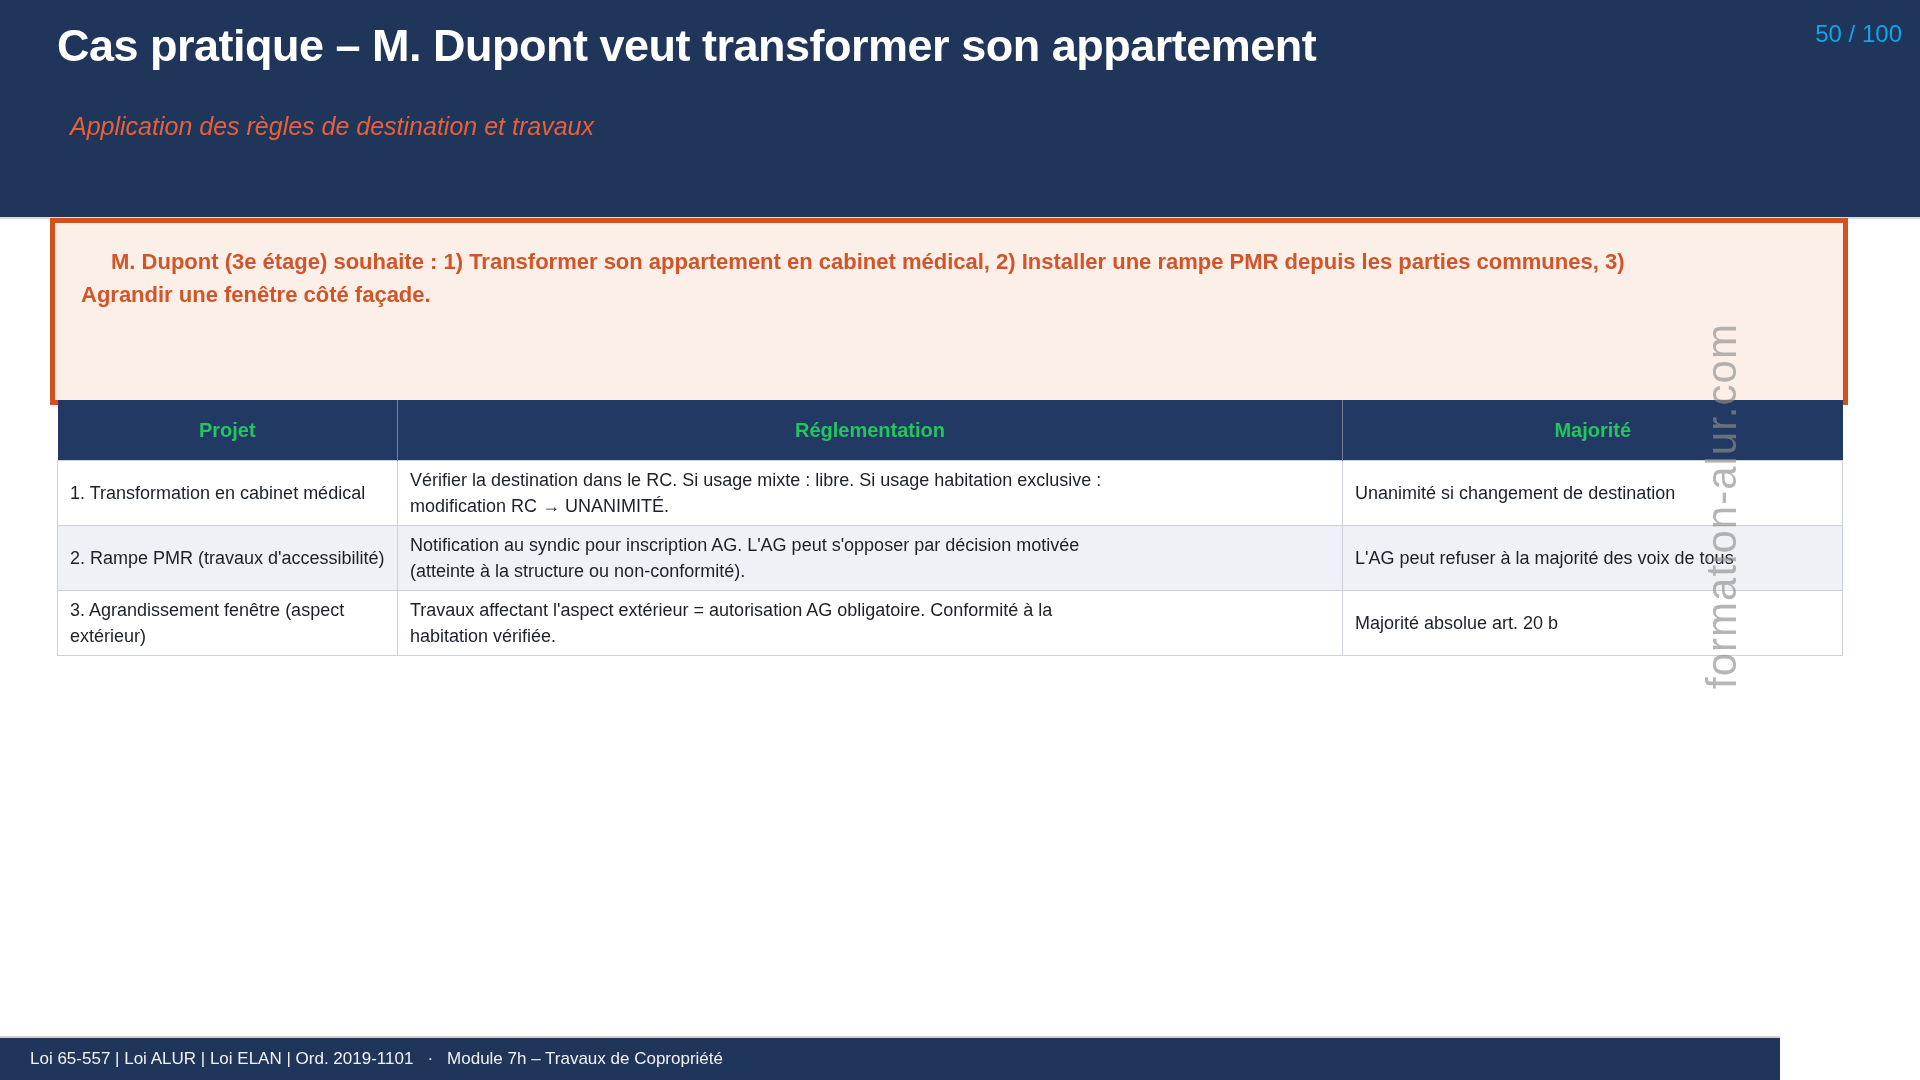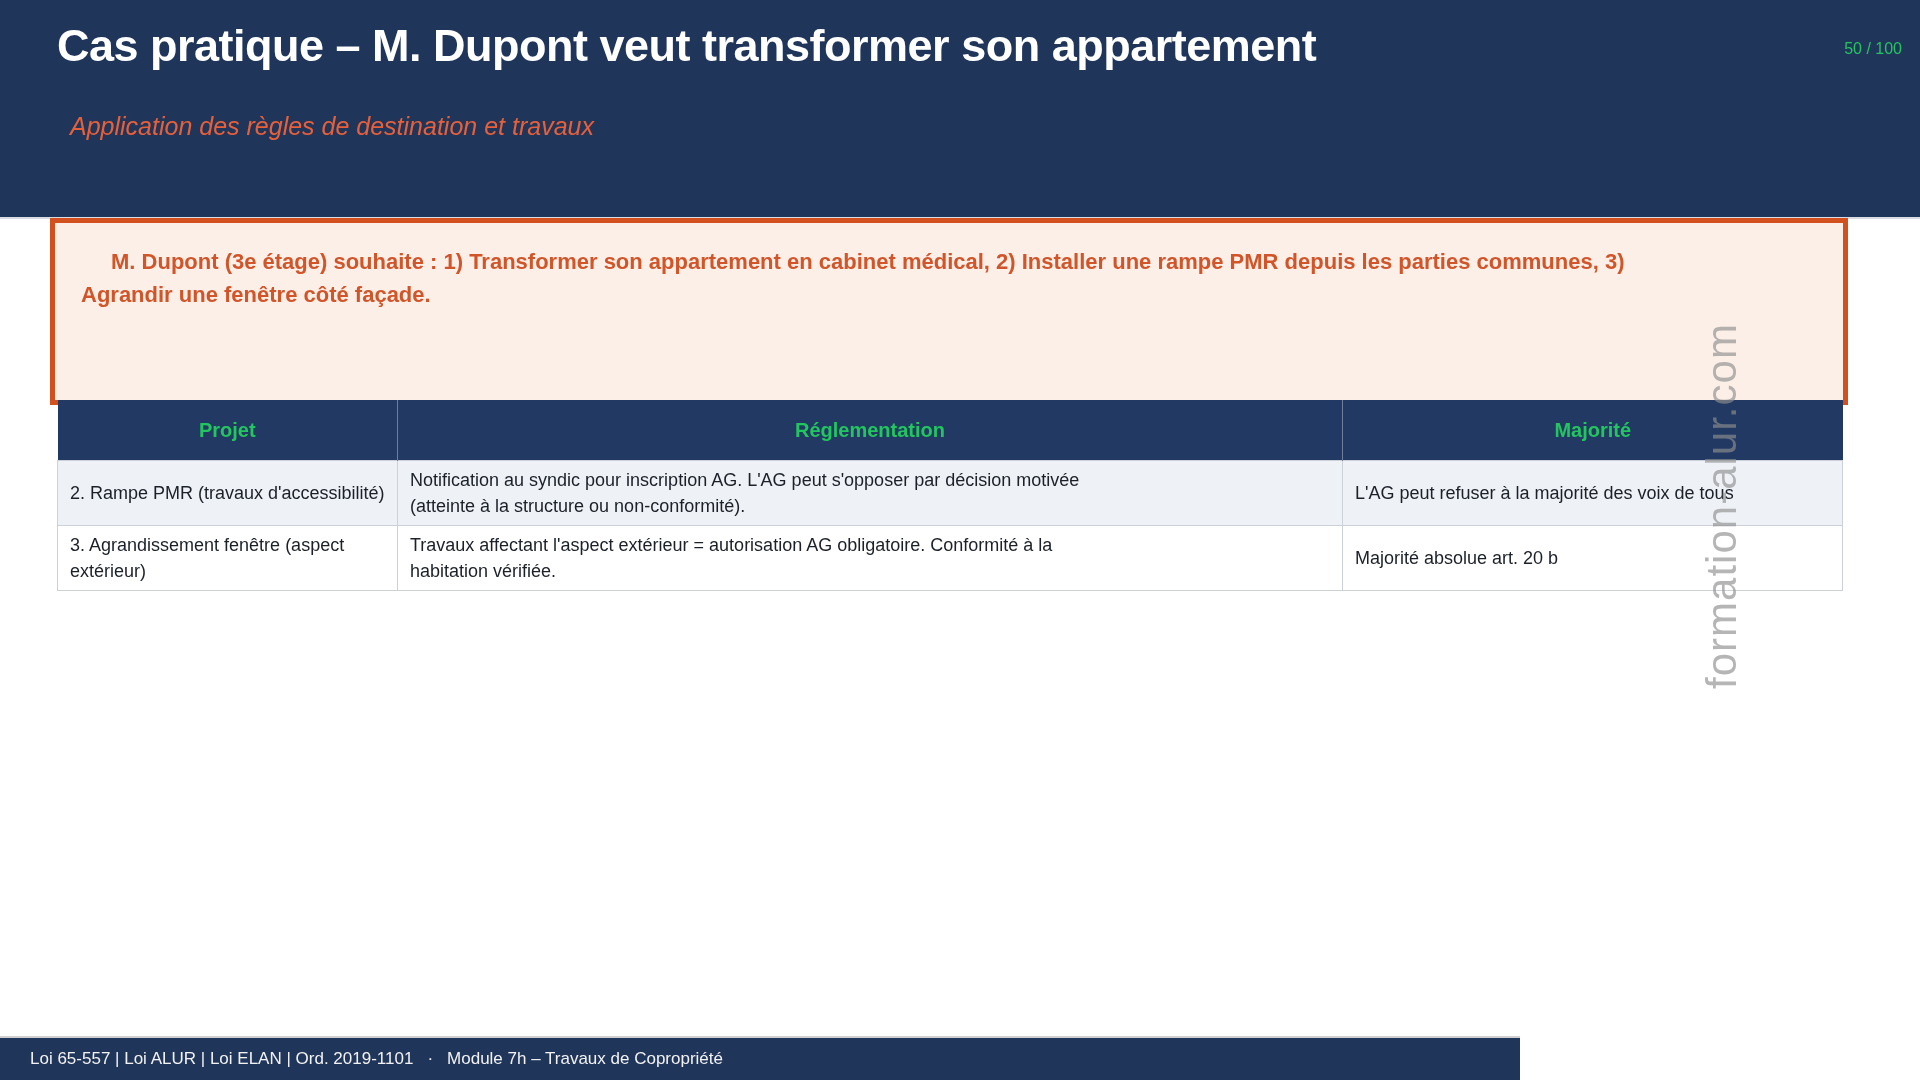--- a/index.html
+++ b/index.html
@@ -39,23 +39,23 @@
     position: absolute;
     top: 112px; left: 70px;
     color: #e8603a;
     font-size: 25px;
     font-style: italic;
     font-weight: 400;
     white-space: nowrap;
   }
   .page-number {
     position: absolute;
-    top: 40px; right: 18px;
-    color: #22c55e;
-    font-size: 16px;
+    top: 20px; right: 18px;
+    color: #0ea5e9;
+    font-size: 24px;
     white-space: nowrap;
   }
 
   
   .callout {
     position: absolute;
     top: 218px; left: 50px;
     width: 1798px;
     height: 187px;
     box-sizing: border-box;
@@ -123,21 +123,21 @@
     letter-spacing: 1px;
     pointer-events: none;
     z-index: 9;
     white-space: nowrap;
   }
 
   
   .footer-band {
     position: absolute;
     left: 0; bottom: 0;
-    width: 1520px;
+    width: 1780px;
     height: 44px;
     background: #20355a;
     border-top: 2px solid #d0d0d0;
     box-sizing: border-box;
     display: flex;
     align-items: center;
     padding-left: 30px;
     color: #f2f2f2;
     font-size: 17px;
   }
@@ -166,20 +166,26 @@
       <col class="col-majorite">
     </colgroup>
     <thead>
       <tr>
         <th>Projet</th>
         <th>Réglementation</th>
         <th>Majorité</th>
       </tr>
     </thead>
     <tbody>
+      <tr>
+        <td>1. Transformation en cabinet médical</td>
+        <td>Vérifier la destination dans le RC. Si usage mixte : libre. Si usage habitation exclusive :
+modification RC → UNANIMITÉ.</td>
+        <td>Unanimité si changement de destination</td>
+      </tr>
       <tr class="row-alt">
         <td>2. Rampe PMR (travaux d'accessibilité)</td>
         <td>Notification au syndic pour inscription AG. L'AG peut s'opposer par décision motivée
 (atteinte à la structure ou non-conformité).</td>
         <td>L'AG peut refuser à la majorité des voix de tous</td>
       </tr>
       <tr>
         <td>3. Agrandissement fenêtre (aspect
 extérieur)</td>
         <td>Travaux affectant l'aspect extérieur = autorisation AG obligatoire. Conformité à la

